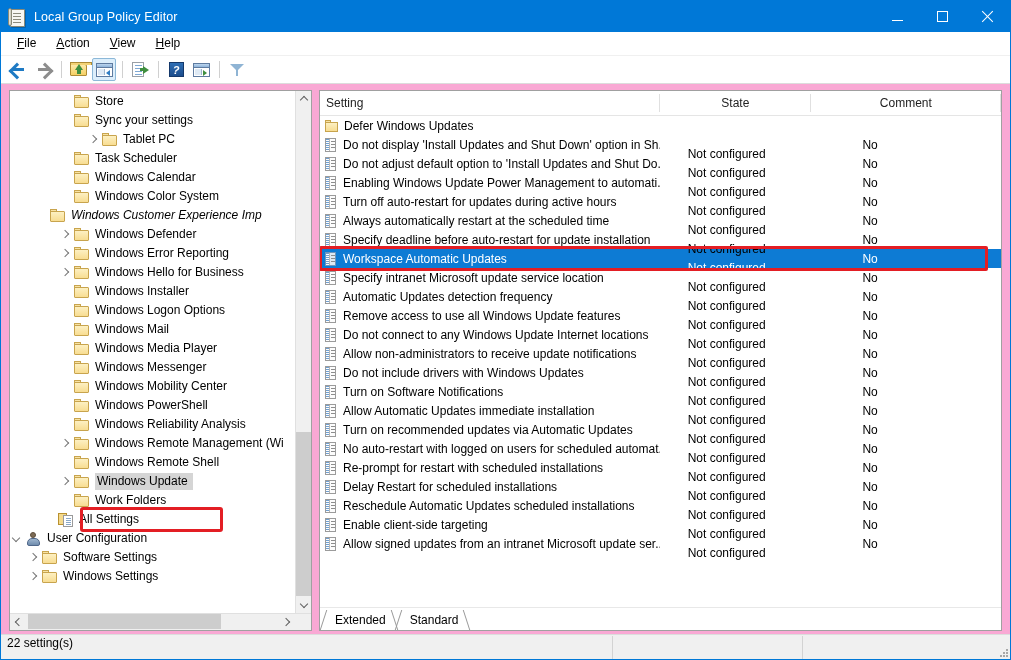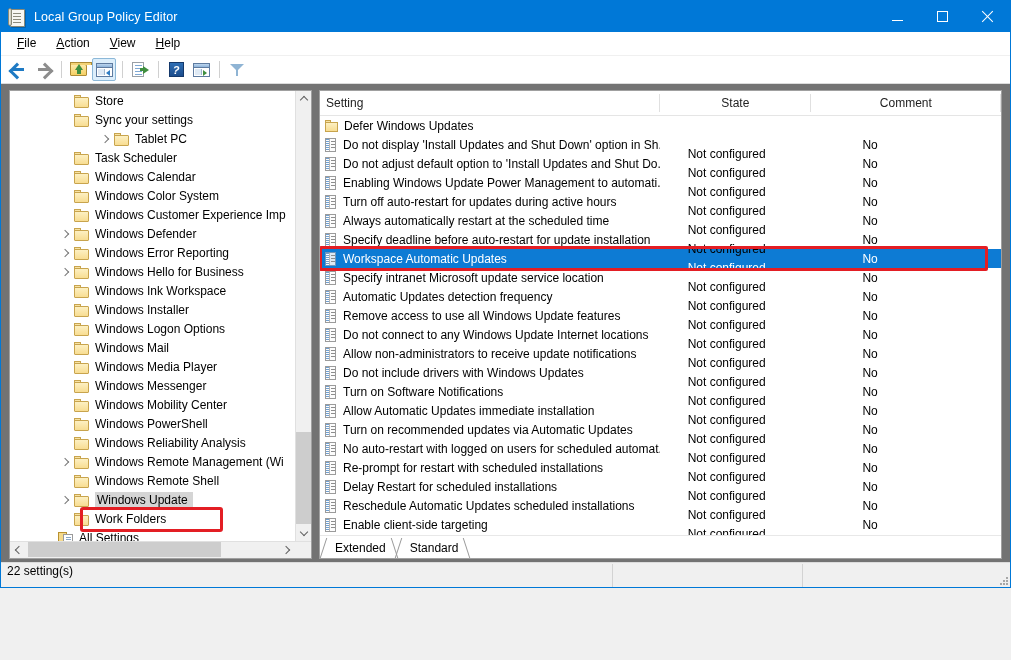--- a/index.html
+++ b/index.html
@@ -3,22 +3,22 @@
 <meta charset="utf-8">
 <style>
   html,body{margin:0;padding:0;}
   body{
     width:1011px;height:660px;overflow:hidden;
     font-family:"Liberation Sans","DejaVu Sans",sans-serif;
     font-size:12px;color:#000;background:#f0f0f0;
     -webkit-font-smoothing:antialiased;
   }
   .window{
-    position:relative;width:1011px;height:588px;
-    background:#737373;
+    position:relative;width:1011px;height:660px;
+    background:#f9a8d4;
     border:1px solid #0078d7;
     box-sizing:border-box;
     display:flex;flex-direction:column;
   }
 
   
   .titlebar{
     height:31px;background:#0078d7;color:#fff;
     display:flex;align-items:center;flex:0 0 auto;
     position:relative;
@@ -406,21 +406,21 @@
               <span class="tlabel">Store</span>
             </div>
             <div class="tnode" style="padding-left: 48px;">
               <span class="exp"></span>
               <span class="folder">
                 <span class="ft"></span>
                 <span class="fb"></span>
               </span>
               <span class="tlabel">Sync your settings</span>
             </div>
-            <div class="tnode" style="padding-left: 76px; margin-left: 12px;">
+            <div class="tnode" style="padding-left: 76px;">
               <span class="exp has"></span>
               <span class="folder">
                 <span class="ft"></span>
                 <span class="fb"></span>
               </span>
               <span class="tlabel">Tablet PC</span>
             </div>
             <div class="tnode" style="padding-left: 48px;">
               <span class="exp"></span>
               <span class="folder">
@@ -438,21 +438,21 @@
               <span class="tlabel">Windows Calendar</span>
             </div>
             <div class="tnode" style="padding-left: 48px;">
               <span class="exp"></span>
               <span class="folder">
                 <span class="ft"></span>
                 <span class="fb"></span>
               </span>
               <span class="tlabel">Windows Color System</span>
             </div>
-            <div class="tnode" style="padding-left: 48px;">
+            <div class="tnode" style="padding-left: 24px; font-style: italic;">
               <span class="exp"></span>
               <span class="folder">
                 <span class="ft"></span>
                 <span class="fb"></span>
               </span>
               <span class="tlabel">Windows Customer Experience Imp</span>
             </div>
             <div class="tnode" style="padding-left: 48px;">
               <span class="exp has"></span>
               <span class="folder">
@@ -469,28 +469,20 @@
               </span>
               <span class="tlabel">Windows Error Reporting</span>
             </div>
             <div class="tnode" style="padding-left: 48px;">
               <span class="exp has"></span>
               <span class="folder">
                 <span class="ft"></span>
                 <span class="fb"></span>
               </span>
               <span class="tlabel">Windows Hello for Business</span>
-            </div>
-            <div class="tnode" style="padding-left: 48px;">
-              <span class="exp"></span>
-              <span class="folder">
-                <span class="ft"></span>
-                <span class="fb"></span>
-              </span>
-              <span class="tlabel">Windows Ink Workspace</span>
             </div>
             <div class="tnode" style="padding-left: 48px;">
               <span class="exp"></span>
               <span class="folder">
                 <span class="ft"></span>
                 <span class="fb"></span>
               </span>
               <span class="tlabel">Windows Installer</span>
             </div>
             <div class="tnode" style="padding-left: 48px;">

